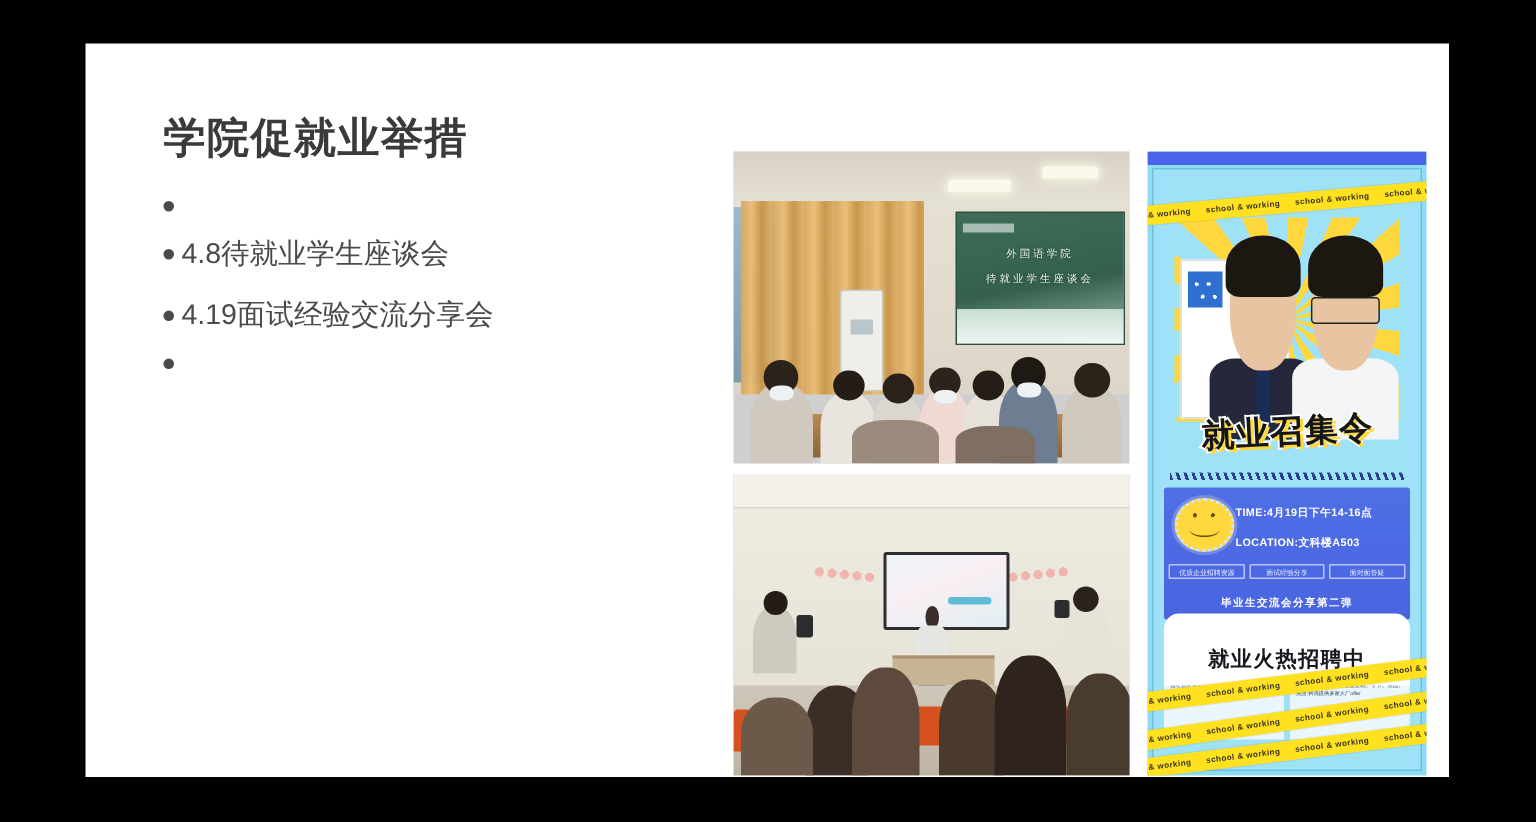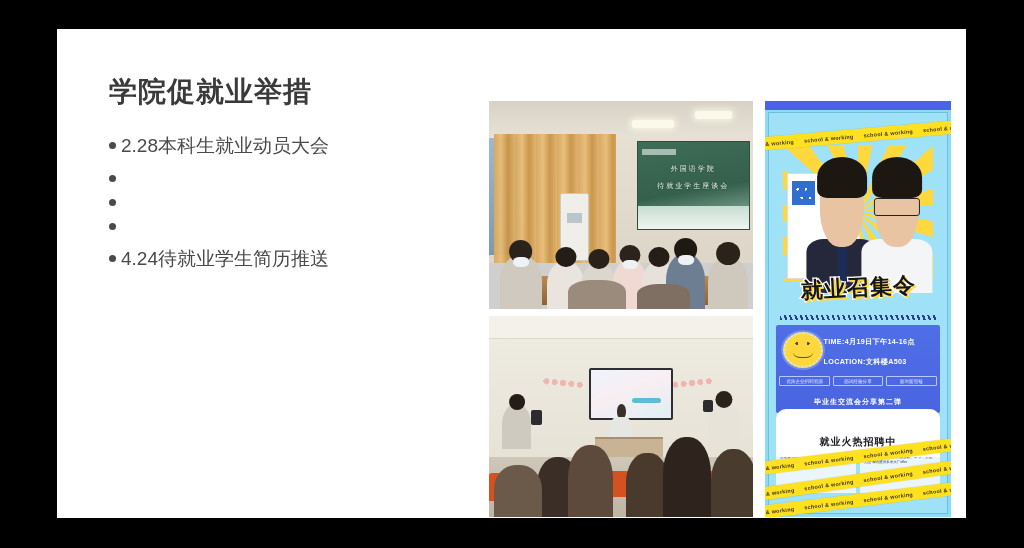--- a/index.html
+++ b/index.html
@@ -408,50 +408,47 @@
   .po-card-body {
     font-size:3.5px; line-height:1.45; color:#2b3c56;
     padding:0 4px; text-align:justify;
   }
   .po-bottom-white {
     position:absolute; left:4%; bottom:14%; width:92%; height:12%;
     background:#ffffff; border-radius:10px 10px 0 0;
   }
   .po-footline {
     position:absolute; left:0; bottom:16%; width:100%;
-    text-align:center; font-size:10px; font-weight:bold;
+    text-align:center; font-size:14px; font-weight:bold;
     color:#16181d; letter-spacing:1px; white-space:nowrap;
   }
 </style>
 </head>
 <body>
 
 <div id="stage">
   <div id="slide">
 
     <div id="text-col">
       <h1 id="deck-title">学院促就业举措</h1>
 
       <ul class="bullet-list">
-        <li class="bullet-item">
-          <span class="bullet-dot"></span>
-          <span class="bullet-text">2.28本科生就业动员大会</span>
-        </li>
         <li class="bullet-item">
           <span class="bullet-dot"></span>
         </li>
         <li class="bullet-item">
           <span class="bullet-dot"></span>
+          <span class="bullet-text">4.8待就业学生座谈会</span>
         </li>
         <li class="bullet-item">
           <span class="bullet-dot"></span>
+          <span class="bullet-text">4.19面试经验交流分享会</span>
         </li>
         <li class="bullet-item">
           <span class="bullet-dot"></span>
-          <span class="bullet-text">4.24待就业学生简历推送</span>
         </li>
       </ul>
     </div>
 
     <div class="photo" id="photo-meeting">
       <div class="ph-inner">
         <div class="mr-ceiling"></div>
         <div class="mr-wall"></div>
         <div class="mr-window"></div>
         <div class="mr-curtain"></div>

